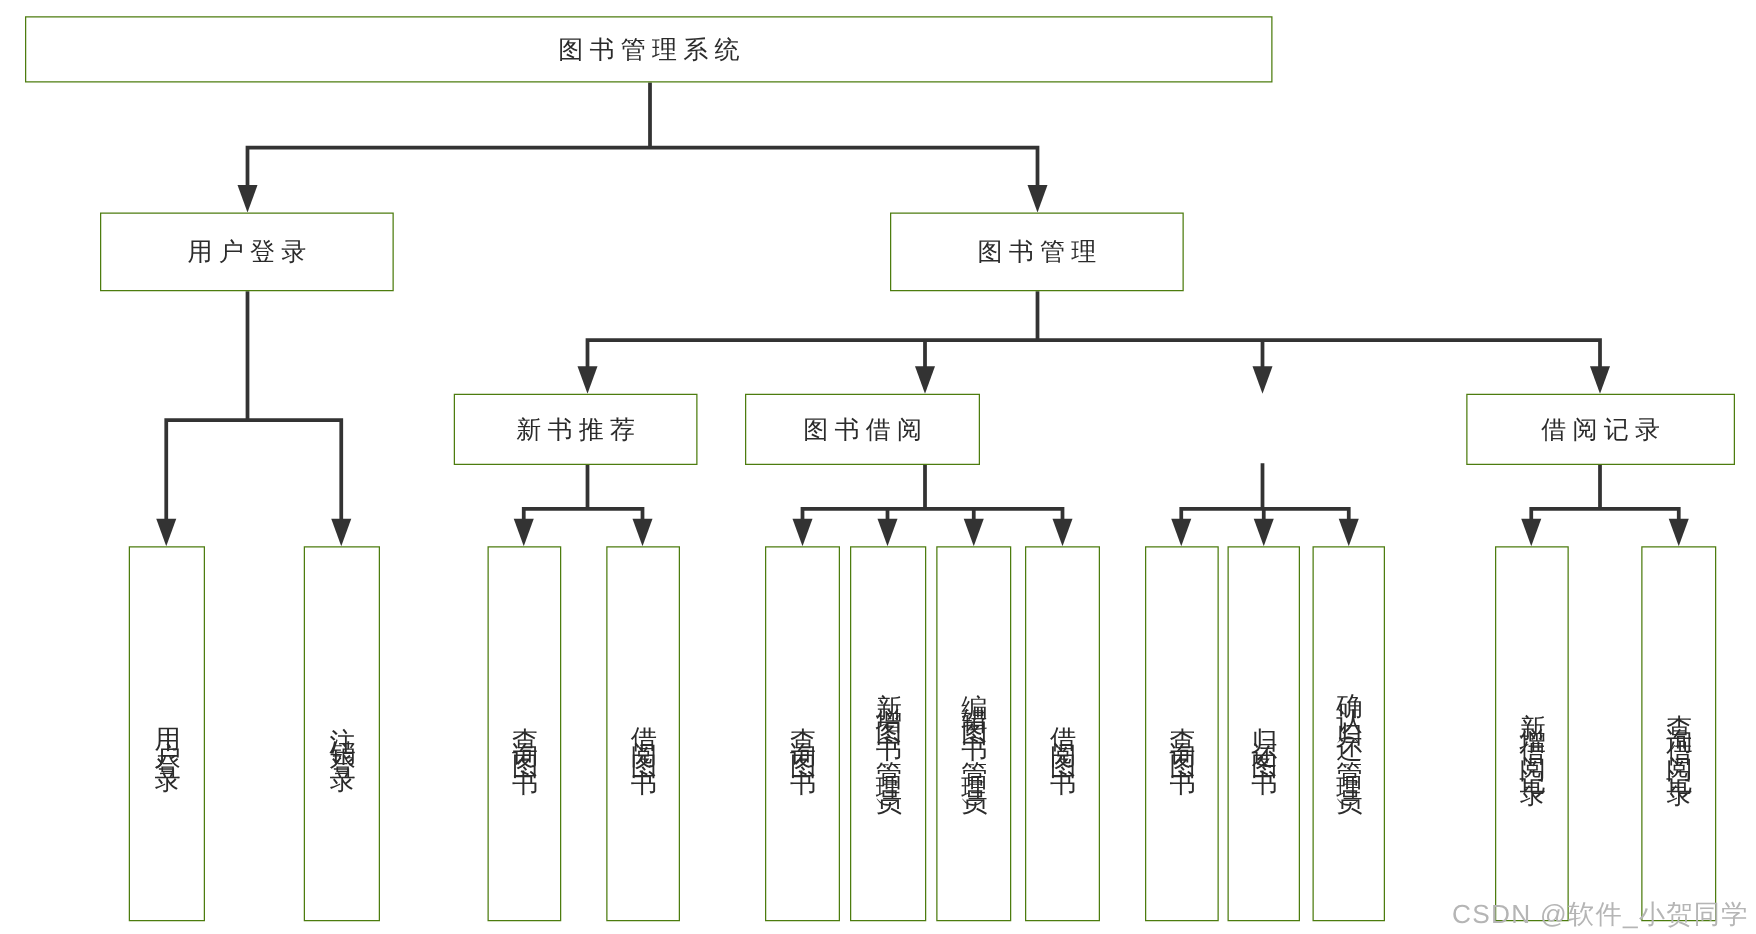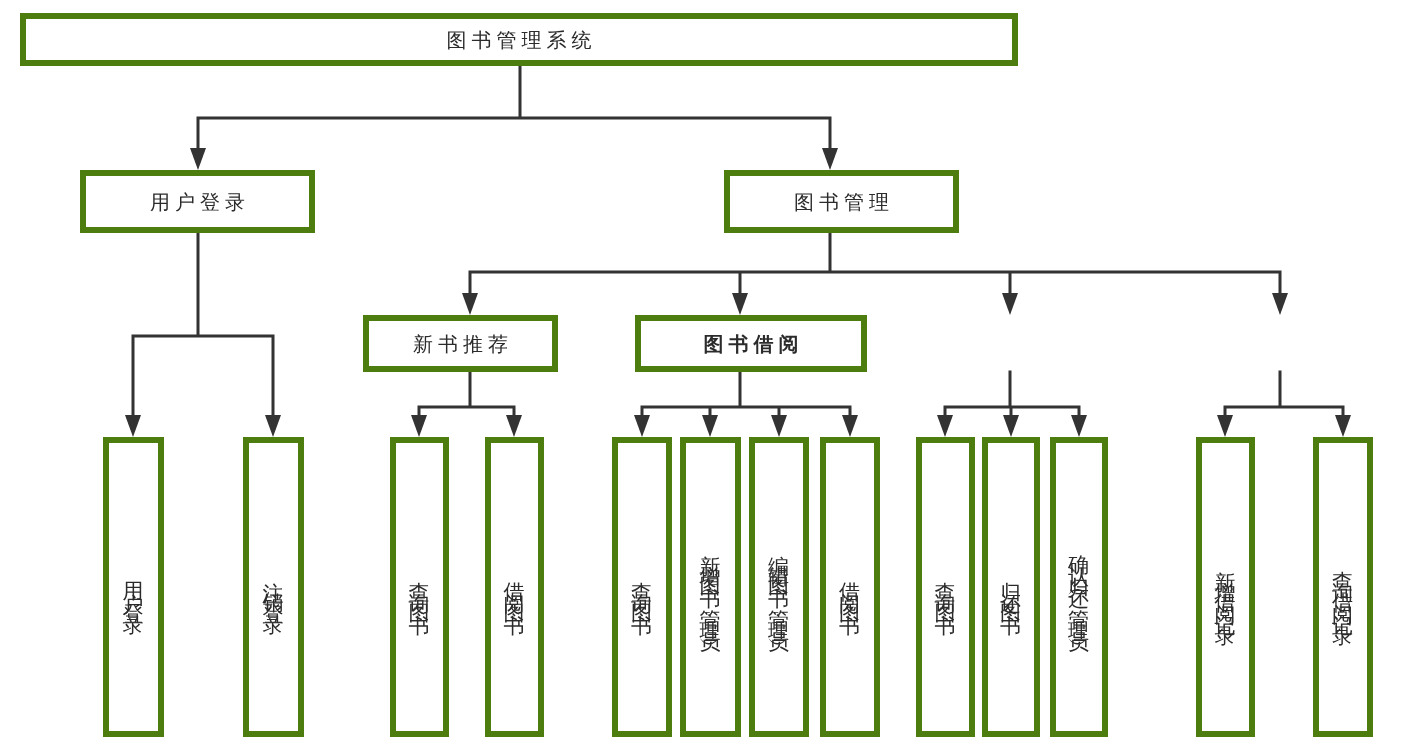--- a/index.html
+++ b/index.html
@@ -18,21 +18,21 @@
   svg.wires {
     position: absolute;
     left: 0;
     top: 0;
     width: 1405px;
     height: 747px;
   }
   .box {
     position: absolute;
     box-sizing: border-box;
-    border: 6px solid #4d7c0f;
+    border: 1px solid #4d7c0f;
     background: #ffffff;
     display: flex;
     align-items: center;
     justify-content: center;
     color: #2b2b2b;
     font-size: 20px;
     line-height: 1.2;
   }
   .h-label {
     letter-spacing: 5px;
@@ -106,29 +106,32 @@
     </g>
   </svg>
 
   <div class="box" style="left:20px; top:13px; width:998px; height:53px;">
     <span class="h-label">图书管理系统</span>
   </div>
 
   <div class="box" style="left:80px; top:170px; width:235px; height:63px;">
     <span class="h-label">用户登录</span>
   </div>
-  <div class="box" style="left:712px; top:170px; width:235px; height:63px;margin-left:12px;">
+  <div class="box" style="left:712px; top:170px; width:235px; height:63px;">
     <span class="h-label">图书管理</span>
   </div>
 
   <div class="box" style="left:363px; top:315px; width:195px; height:57px;">
     <span class="h-label">新书推荐</span>
   </div>
-  <div class="box" style="left:635px; top:315px; width:232px; height:57px;font-weight:bold;">
+  <div class="box" style="left:596px; top:315px; width:188px; height:57px;">
     <span class="h-label">图书借阅</span>
+  </div>
+  <div class="box" style="left:1173px; top:315px; width:215px; height:57px;">
+    <span class="h-label">借阅记录</span>
   </div>
 
   <div class="box v-box" style="left:103px; top:437px; width:61px; height:300px;">
     <span class="v-label">用户登录</span>
   </div>
   <div class="box v-box" style="left:243px; top:437px; width:61px; height:300px;">
     <span class="v-label">注销登录</span>
   </div>
 
   <div class="box v-box" style="left:390px; top:437px; width:59px; height:300px;">
@@ -161,14 +164,15 @@
     <span class="v-label">确认归还（管理员）</span>
   </div>
 
   <div class="box v-box" style="left:1196px; top:437px; width:59px; height:300px;">
     <span class="v-label">新增借阅记录</span>
   </div>
   <div class="box v-box" style="left:1313px; top:437px; width:60px; height:300px;">
     <span class="v-label">查询借阅记录</span>
   </div>
 
+  <div class="watermark">CSDN @软件_小贺同学</div>
 
 </div>
 
 </body></html>

